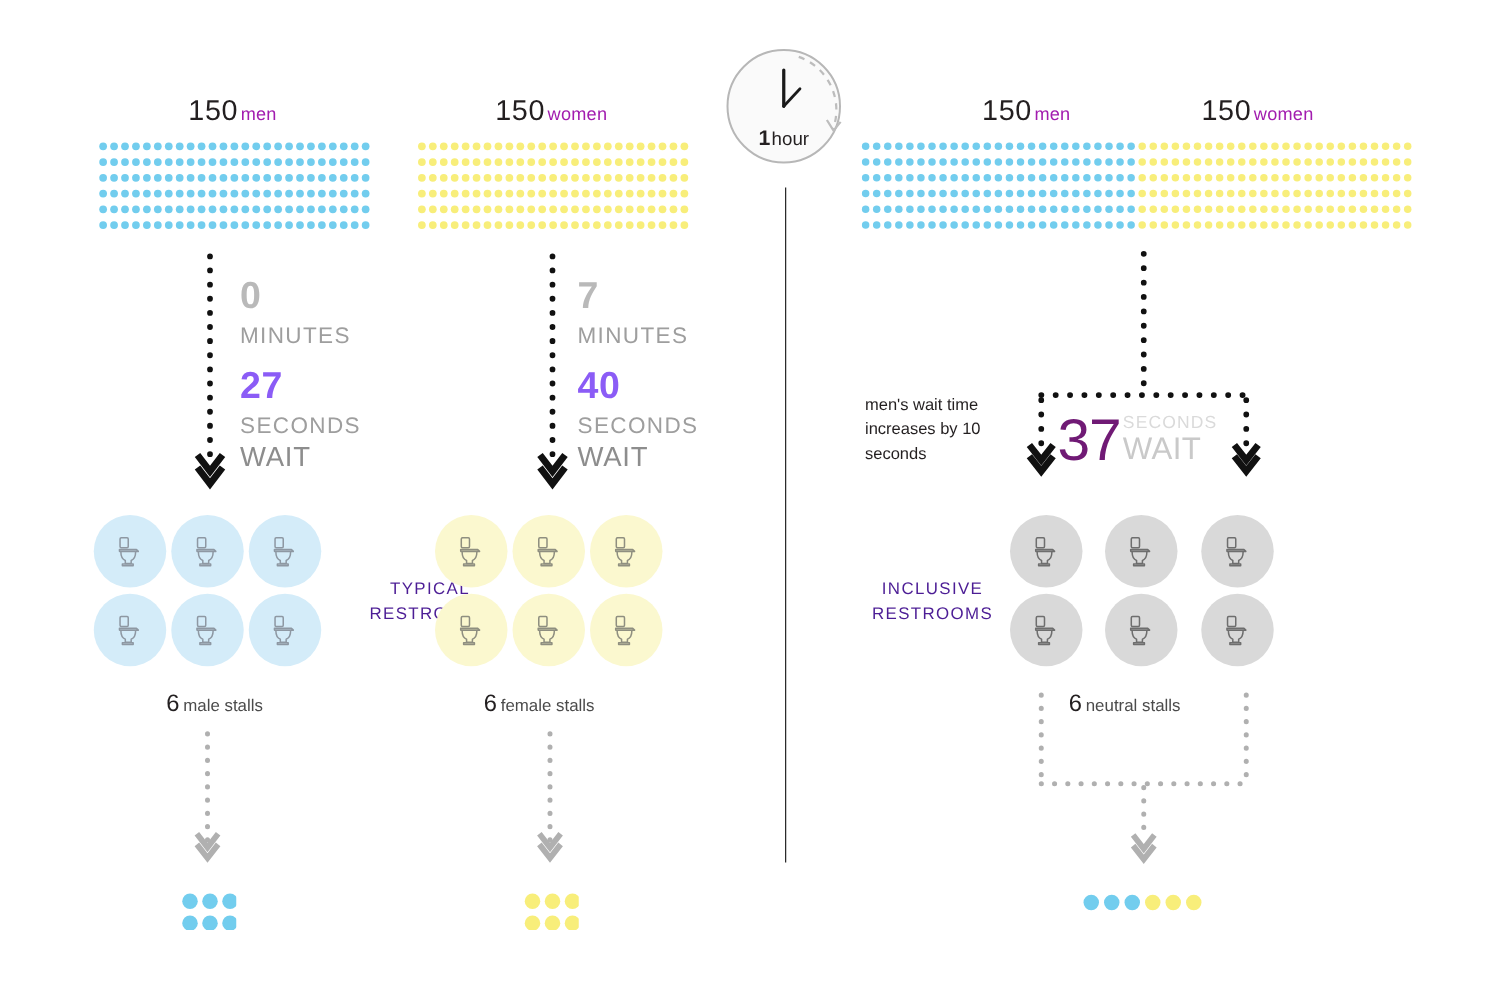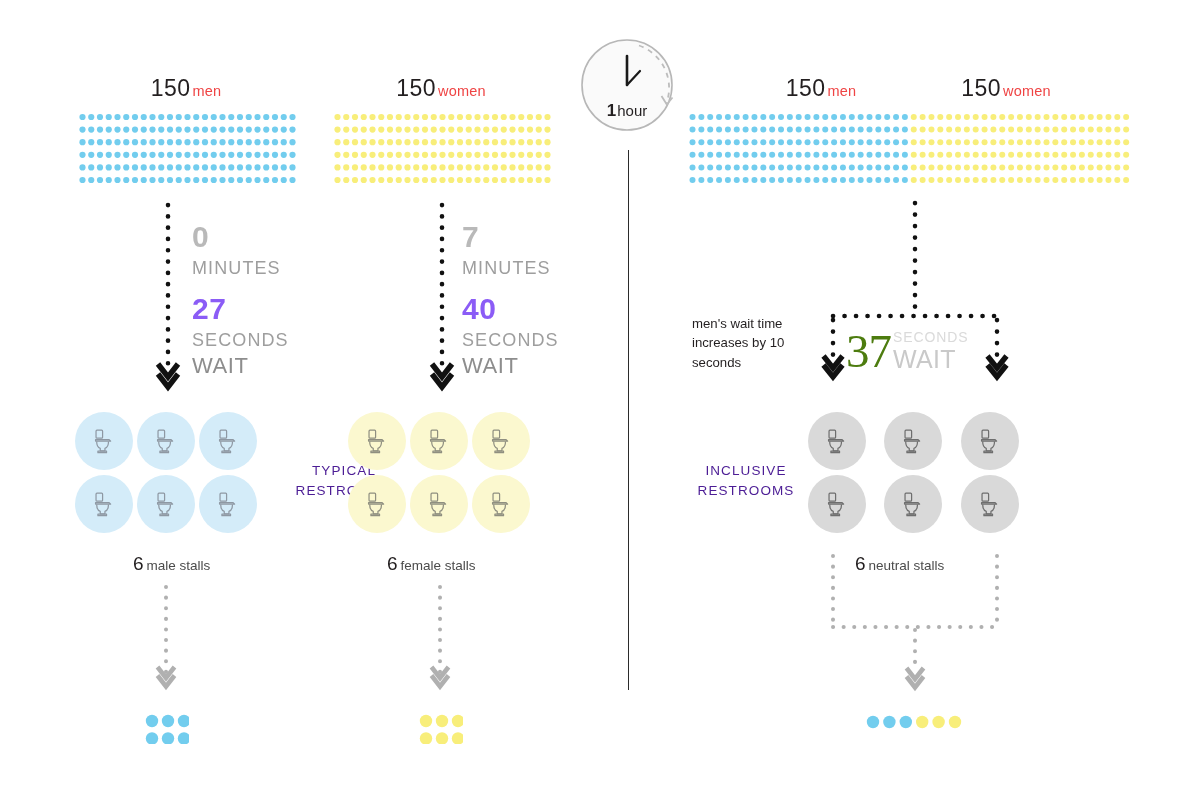--- a/index.html
+++ b/index.html
@@ -31,21 +31,21 @@
     color: #231f20;
     letter-spacing: .2px;
   }
   .grid-label .num {
     font-size: 23px;
     font-weight: 400;
     letter-spacing: .5px;
   }
   .grid-label .unit {
     font-size: 14.5px;
-    color: #ef4444;
+    color: #a21caf;
     margin-left: 2px;
   }
 
   
   .dotgrid { position: absolute; display: block; }
 
   
   .waitblock { position: absolute; }
   .wait-big {
     font-size: 30px;
@@ -124,22 +124,21 @@
   .center37 {
     position: absolute;
     display: flex;
     align-items: flex-end;
     color: #c4c4c4;
   }
   .center37 .big {
     font-size: 47px;
     line-height: .92;
     letter-spacing: -1px;
-    color: #4d7c0f;
-    font-family: Liberation Serif, serif;
+    color: #701a75;
   }
   .center37 .stack {
     display: flex;
     flex-direction: column;
     align-items: flex-start;
     margin-left: 2px;
     padding-bottom: 1px;
   }
   .center37 .sec {
     font-size: 14px;

